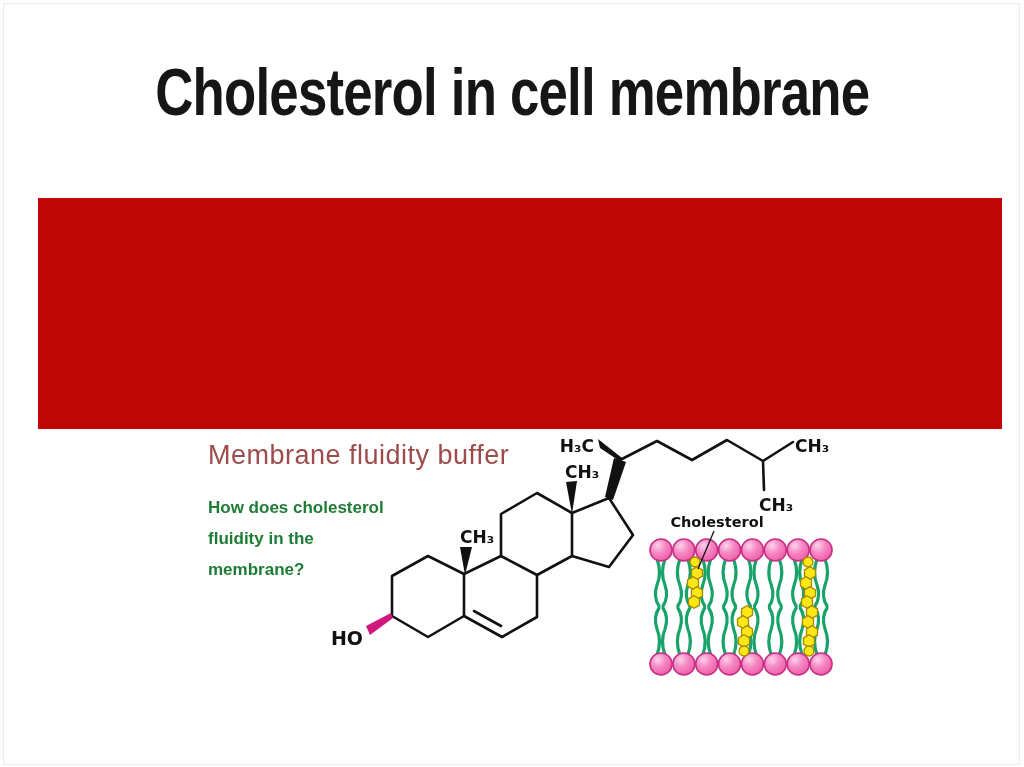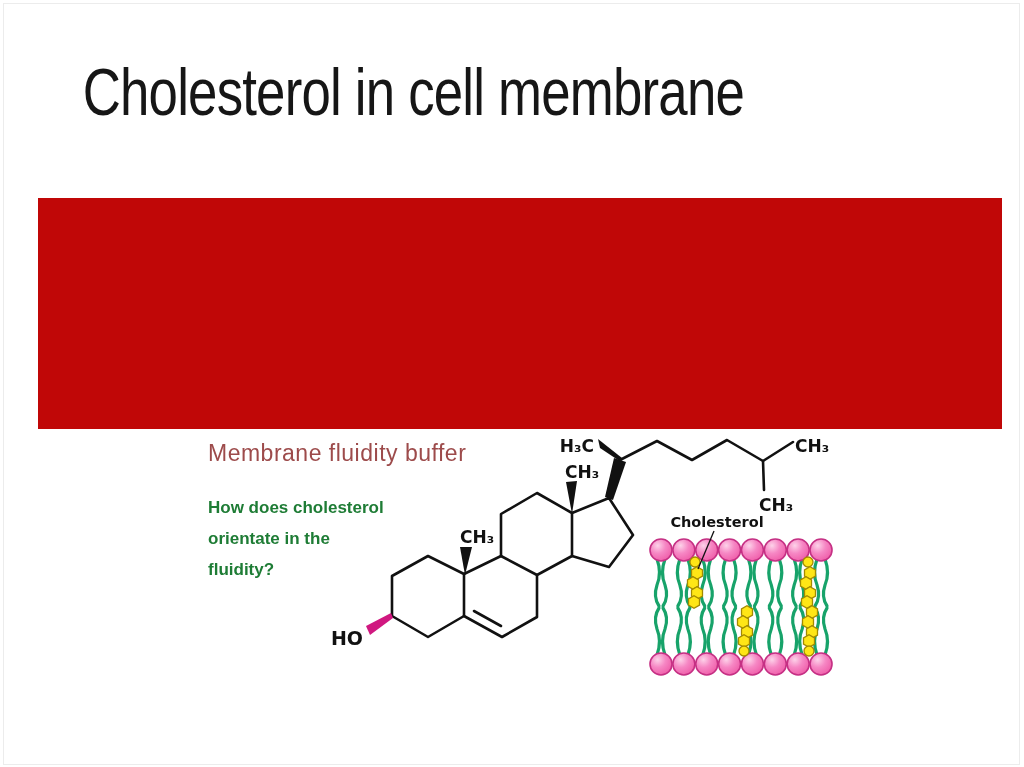--- a/index.html
+++ b/index.html
@@ -1,24 +1,24 @@
 <!DOCTYPE html>
 <html><head>
 <meta charset="utf-8">
 <style>
   html,body{margin:0;padding:0;background:#fff;}
   .slide{position:relative;width:1024px;height:767px;background:#ffffff;overflow:hidden;
          font-family:"Liberation Sans",sans-serif;}
   .slide-frame{position:absolute;left:3px;top:3px;right:4px;bottom:2px;
                border:1px solid #ececec;pointer-events:none;}
-  .title{position:absolute;top:54px;left:0;width:100%;text-align:left;margin:0;
-         font-size:66px;font-weight:normal;color:#161616;letter-spacing:-1px;white-space:nowrap;}
+  .title{position:absolute;top:54px;left:0;width:100%;text-align:center;margin:0;
+         font-size:66px;font-weight:bold;color:#161616;letter-spacing:-1px;white-space:nowrap;}
   .title span{display:inline-block;transform:scaleX(0.80);}
   .red-banner{position:absolute;left:38px;top:198px;width:964px;height:231px;}
-  .caption{position:absolute;left:208px;top:440px;font-size:23px;letter-spacing:0.5px;}
+  .caption{position:absolute;left:208px;top:440px;font-size:27px;letter-spacing:0.5px;}
   .question{position:absolute;left:208px;top:492px;font-size:17px;font-weight:bold;line-height:31px;}
   .art{position:absolute;left:0;top:0;width:1024px;height:767px;pointer-events:none;}
   .bond{stroke:#111111;stroke-width:2.6;fill:none;stroke-linejoin:round;stroke-linecap:round;}
   .wedge{fill:#111111;stroke:none;}
   .chem{font-family:"DejaVu Sans",sans-serif;font-weight:bold;font-size:17px;fill:#111111;}
   .chem.ho{font-size:19px;}
   .chem.small{font-size:14.5px;}
 </style>
 </head>
 <body>
@@ -27,22 +27,22 @@
   <div class="slide-frame"></div>
 
   <h1 class="title"><span>Cholesterol in cell membrane</span></h1>
 
   <div class="red-banner" style="background: rgb(192, 7, 7);"></div>
 
   <div class="caption" style="color: rgb(157, 75, 75);">Membrane fluidity buffer</div>
 
   <div class="question" style="color: rgb(30, 124, 53);">
     <div>How does cholesterol</div>
-    <div>orientate in the</div>
-    <div>fluidity?</div>
+    <div>fluidity in the</div>
+    <div>membrane?</div>
   </div>
 
   <svg class="art" viewBox="0 0 1024 767">
     <defs>
       <radialGradient id="headGrad" cx="35%" cy="30%" r="80%">
         <stop offset="0%" stop-color="#fdd2e9"></stop>
         <stop offset="45%" stop-color="#f687c4"></stop>
         <stop offset="100%" stop-color="#ee58a5"></stop>
       </radialGradient>
     </defs>

